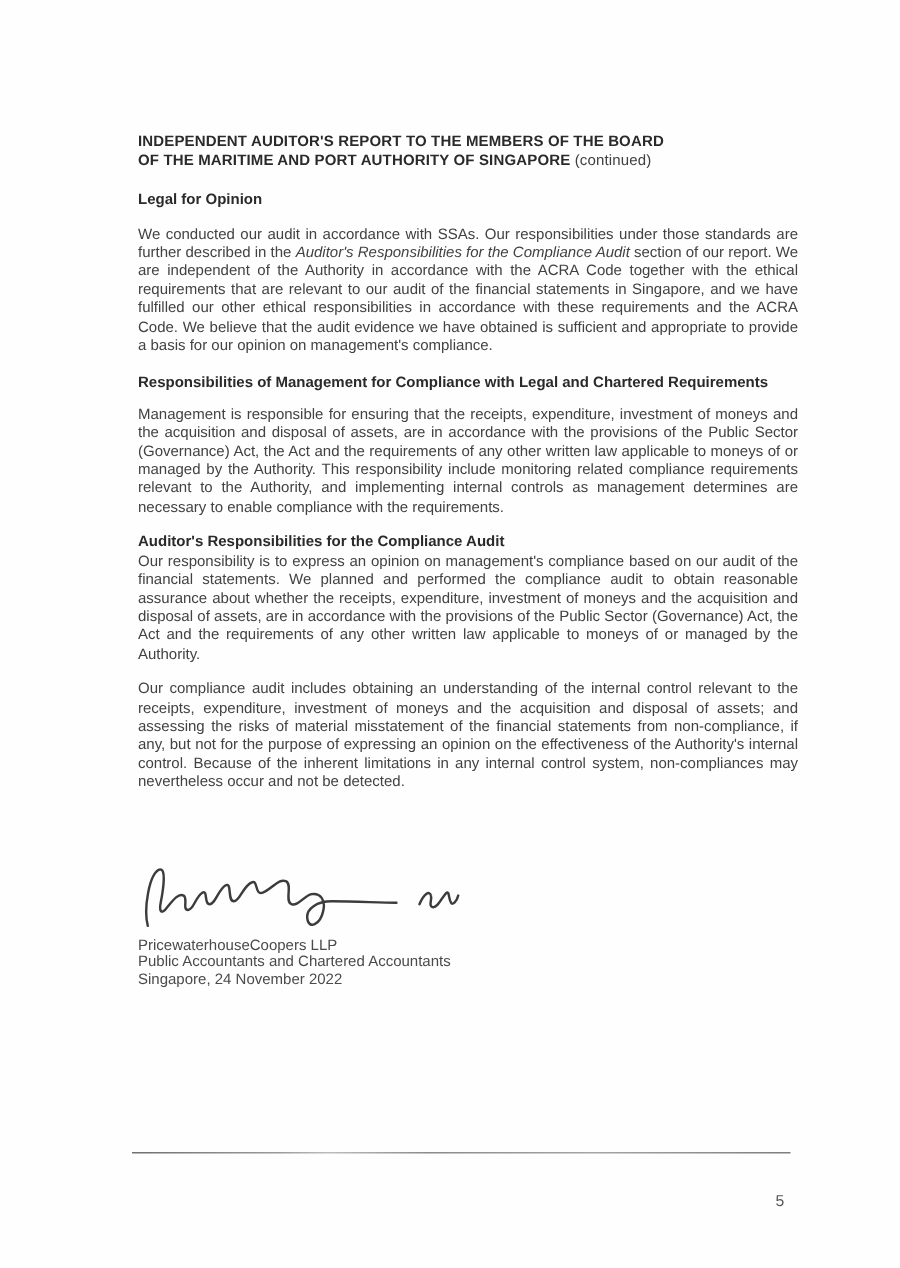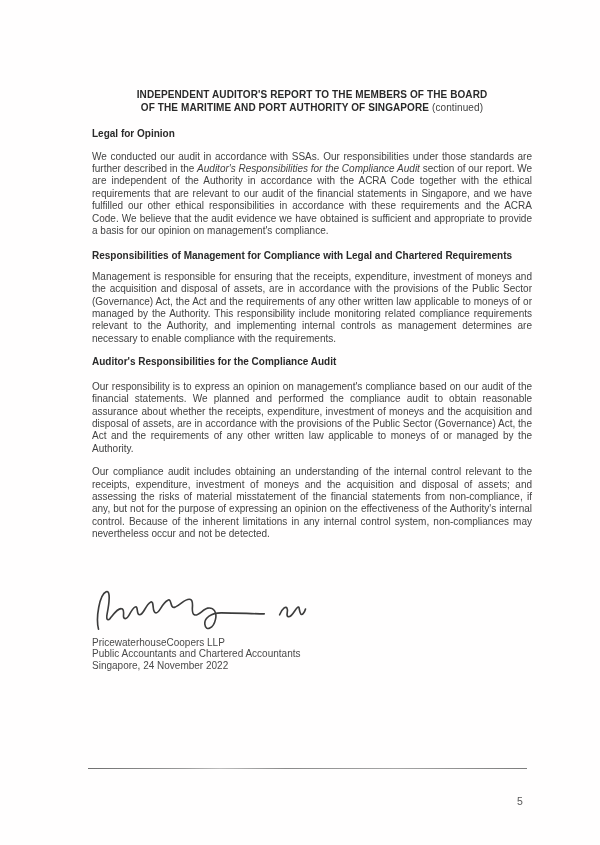--- a/index.html
+++ b/index.html
@@ -20,42 +20,41 @@
     position: absolute;
     left: 92px; top: 88px;
     width: 440px;
   }
   .doc-title {
     font-weight: bold;
     color: #2a2a2a;
     font-size: 10px;
     line-height: 13px;
     letter-spacing: 0.1px;
-    text-align: center;
   }
   .doc-title .normal { font-weight: normal; color: #3f3f3f; }
   .heading {
     font-weight: bold;
     color: #2a2a2a;
     font-size: 10px;
     line-height: 12.5px;
     text-align: justify;
   }
   .heading.mt-basis { margin-top: 14px; }
   .heading.mt-mgmt  { margin-top: 13px; }
   .heading.mt-aud   { margin-top: 11px; }
   p.body {
     font-size: 10px;
     line-height: 12.4px;
     text-align: justify;
     color: #424242;
   }
   p.mt-p1 { margin-top: 10px; }
   p.mt-p2 { margin-top: 8px; }
-  p.mt-p3 { margin-top: 12px; }
+  p.mt-p3 { }
   p.mt-p4 { margin-top: 11px; }
   p.body em { font-style: italic; }
   .signature-wrap {
     margin-top: 46px;
     margin-left: -4px;
     height: 46px;
   }
   .signature-wrap svg { display: block; }
   .signoff {
     margin-top: 4px;

